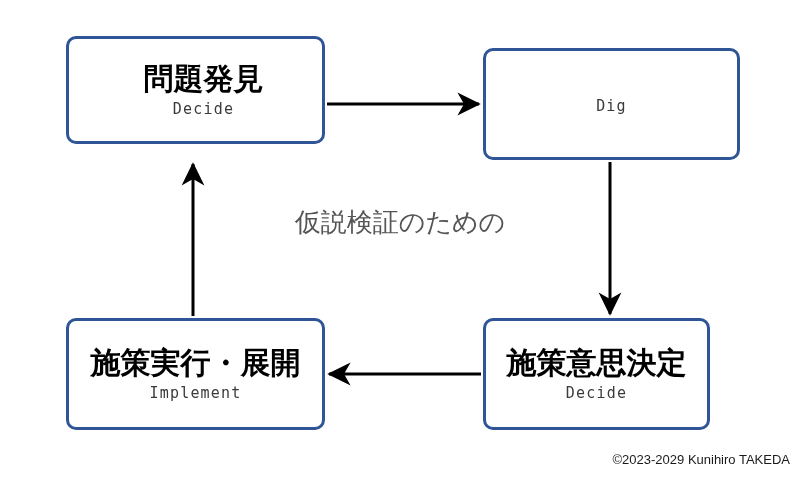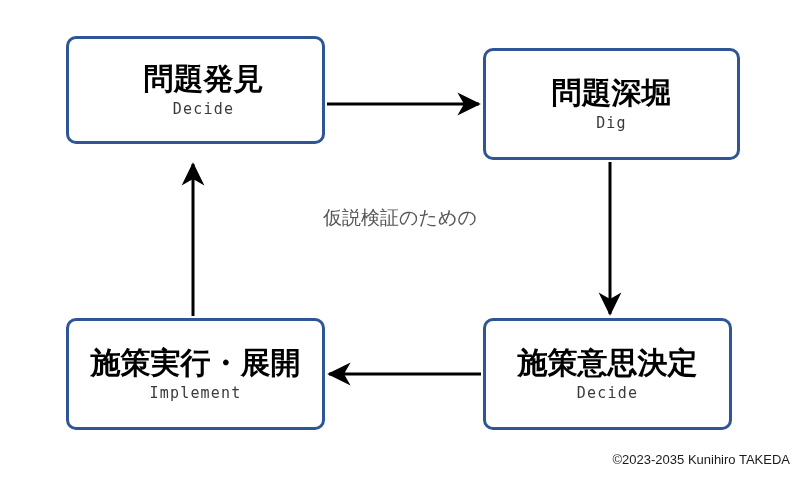--- a/index.html
+++ b/index.html
@@ -54,33 +54,33 @@
     font-size: 15px;
     font-weight: 400;
     color: #3a3a3a;
     letter-spacing: 1.2px;
     margin-top: 4px;
     white-space: nowrap;
   }
   #node-detect  { left: 66px;  top: 36px;  width: 259px; height: 108px; padding-left: 16px; }
   #node-dig     { left: 483px; top: 48px;  width: 257px; height: 112px; }
   #node-impl    { left: 66px;  top: 318px; width: 259px; height: 112px; text-align: center; }
-  #node-decide  { left: 483px; top: 318px; width: 249px; height: 112px; }
+  #node-decide  { left: 483px; top: 318px; width: 227px; height: 112px; }
 
   #center-caption {
     position: absolute;
     left: 268px;
     top: 204px;
     width: 264px;
     text-align: center;
     color: #555555;
     font-family: "DejaVu Sans", "Liberation Sans", sans-serif;
   }
   .caption-line {
-    font-size: 19px;
+    font-size: 26px;
     line-height: 1.45;
     white-space: nowrap;
   }
   #footer-copyright {
     position: absolute;
     right: 10px;
     top: 452px;
     font-family: "Liberation Sans", "DejaVu Sans", sans-serif;
     font-size: 13px;
     color: #1a1a1a;
@@ -107,33 +107,32 @@
 
     <line x1="193" y1="316" x2="193" y2="164" stroke="#000000" stroke-width="3" marker-end="url(#ah)"></line>
   </svg>
 
   <div class="node" id="node-detect">
     <div class="node-title">問題発見</div>
     <div class="node-sub">Decide</div>
   </div>
 
   <div class="node" id="node-dig">
-    <div class="node-title">問題深堀</div>
     <div class="node-sub">Dig</div>
   </div>
 
   <div class="node" id="node-impl">
     <div class="node-title">施策実行・展開</div>
     <div class="node-sub">Implement</div>
   </div>
 
   <div class="node" id="node-decide">
     <div class="node-title">施策意思決定</div>
     <div class="node-sub">Decide</div>
   </div>
 
   <div id="center-caption">
     <div class="caption-line">仮説検証のための</div>
   </div>
 
-  <div id="footer-copyright">©2023-2035 Kunihiro TAKEDA</div>
+  <div id="footer-copyright">©2023-2029 Kunihiro TAKEDA</div>
 
 </div>
 
 </body></html>

